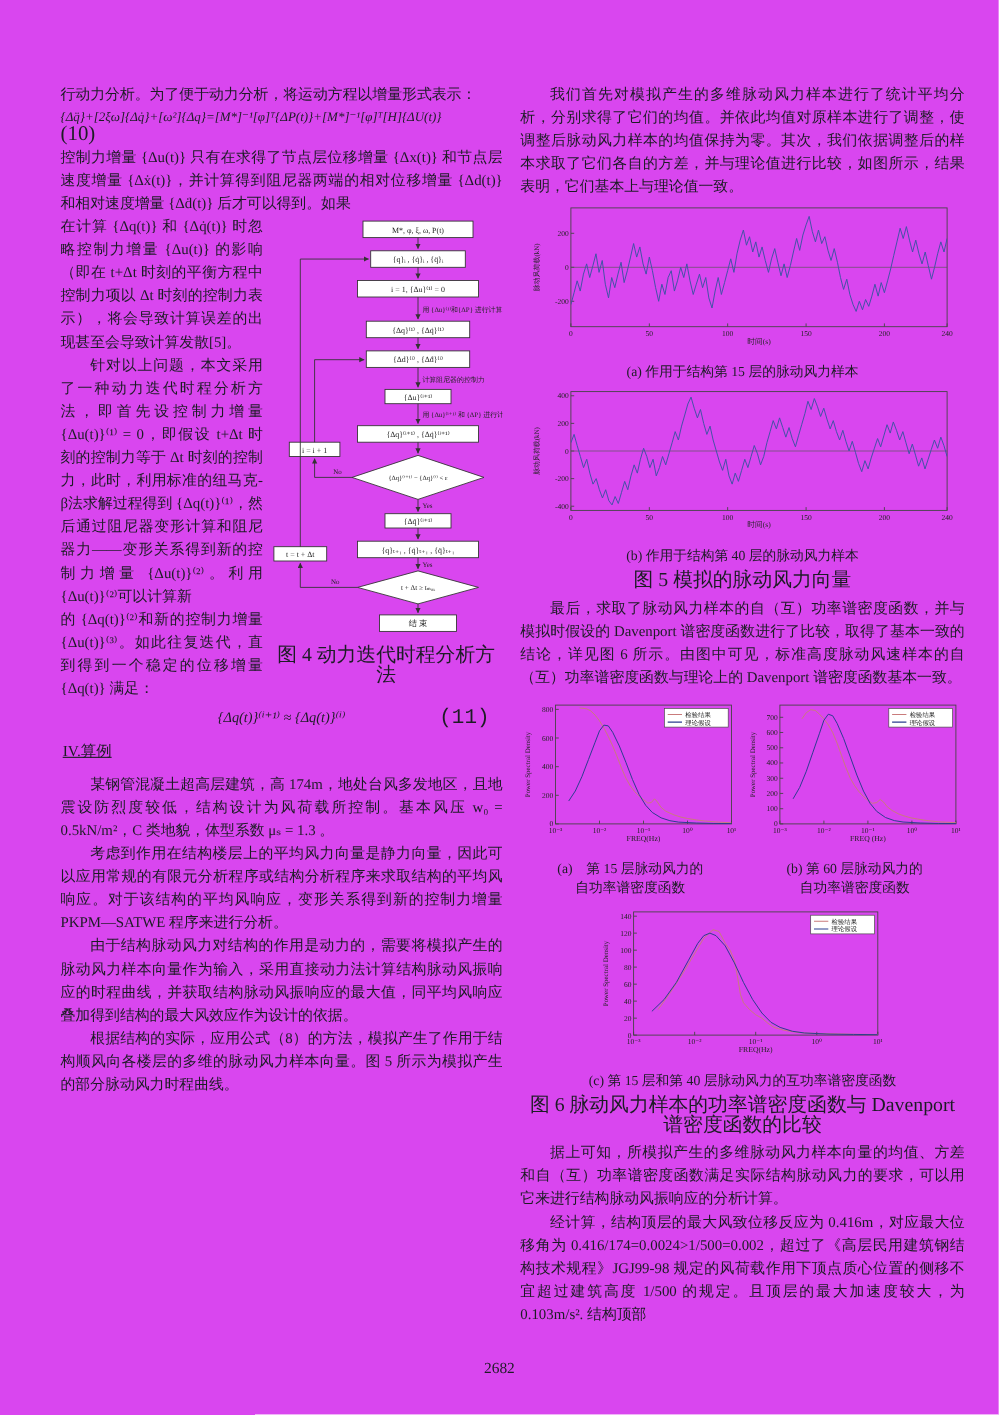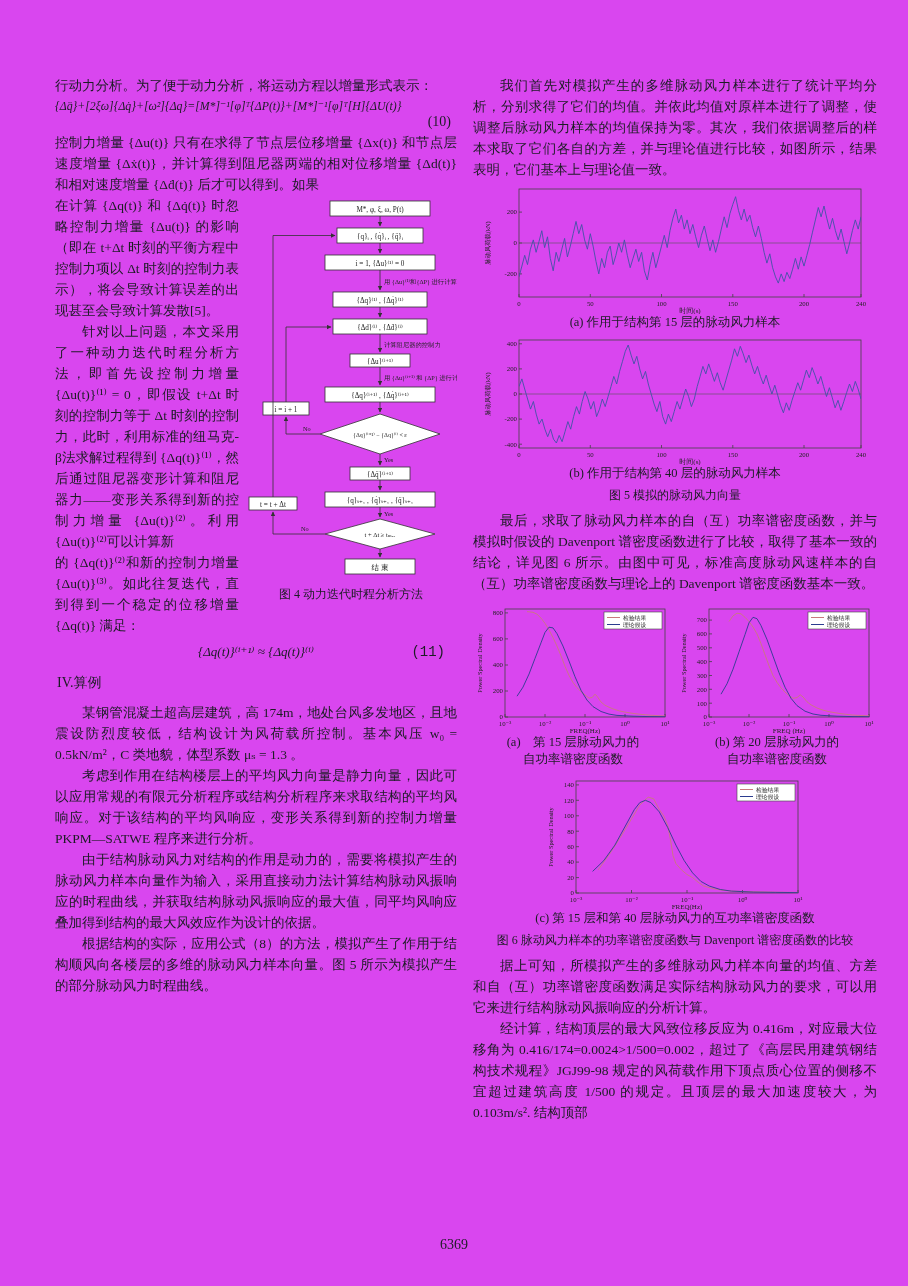--- a/index.html
+++ b/index.html
@@ -26,55 +26,55 @@
   }
   p.indent{text-indent:2em;}
   .equation{
     font-size:11.8px;
     font-style:italic;
     margin:2px 0 2px 0;
     line-height:16px;
   }
   .equation .eqnum{
     display:block;
-    text-align:right;
     font-style:normal;
-    font-size:14px;
+    font-size:19px;
     padding-right:6px;
   }
   .equation.centered{
     text-align:center;
     font-size:13px;
     margin:8px 0;
     position:relative;
   }
   .equation.centered .eqnum{
     position:absolute;right:6px;top:0;font-family:Liberation Mono, monospace;
   }
   h3.section{
     font-size:14px;font-weight:normal;
     margin:14px 0 10px 2px;
+    text-decoration:underline;
   }
   .fig4-wrap{overflow:hidden;}
   .fig4-float{
     float:right;
     width:212px;
     margin:2px 0 4px 6px;
   }
   .figcaption{
-    font-size:12px;
+    font-size:18px;
     text-align:center;
     line-height:18px;
     margin:2px 0 6px 0;
   }
   .subcaption{
     font-size:12.5px;
     text-align:center;
     line-height:17px;
-    margin:0 0 4px 0;
+    margin:16px 0 4px 0;
   }
   .chart{margin:4px auto 0 auto;}
   .ts-chart{width:384px;height:130px;}
   .psd-sm{width:196px;height:130px;}
   .psd-md{width:258px;height:134px;}
   .fig6-row{display:flex;gap:8px;justify-content:center;margin-top:6px;}
   .fig6-cell{width:196px;}
   .flow-svg text{font-family:"Liberation Serif","DejaVu Serif",serif;}
   .footer{
     position:absolute;
@@ -337,21 +337,21 @@
                 <polyline points="42.0,90.2 48.0,79.8 54.0,65.2 60.0,47.9 66.0,30.6 70.0,18.8 74.0,13.3 78.0,14.7 82.0,21.6 88.0,35.5 94.0,52.1 100.0,68.7 106.0,83.2 112.0,94.3 118.0,101.6 126.0,107.2 134.0,110.0 142.0,111.3 158.0,112.2 174.0,112.6 190.0,112.7 " fill="none" stroke="#2b3d8f" stroke-width="0.9" clip-path="url(#clip-fig6b)"></polyline>
                 <rect x="129" y="8" width="58" height="17" fill="#fff" stroke="#444" stroke-width="0.6"></rect>
                 <line x1="132" y1="13.5" x2="145" y2="13.5" stroke="#c97b7b" stroke-width="1"></line>
                 <text x="148" y="15.7" font-size="5.8" fill="#222">检验结果</text>
                 <line x1="132" y1="20.5" x2="145" y2="20.5" stroke="#2b3d8f" stroke-width="1"></line>
                 <text x="148" y="22.7" font-size="5.8" fill="#222">理论假设</text>
                 <text x="110" y="128.5" font-size="7" fill="#222" text-anchor="middle">FREQ (Hz)</text>
                 <text x="7" y="59" font-size="6.3" fill="#222" text-anchor="middle" transform="rotate(-90 7 59)">Power Spectral Density</text>
               </svg></div>
           <div class="subcaption">
-            <div>(b) 第 20 层脉动风力的</div>
+            <div>(b) 第 60 层脉动风力的</div>
             <div>自功率谱密度函数</div>
           </div>
         </div>
       </div>
 
       <div class="chart psd-md" id="chart-fig6c"><svg width="258" height="134" font-family="Liberation Serif, DejaVu Serif, serif">
             <defs>
               <clipPath id="clip-fig6c">
                 <rect x="30" y="5" width="222" height="112"></rect>
               </clipPath>
@@ -394,14 +394,14 @@
             <text x="7" y="61" font-size="6.3" fill="#222" text-anchor="middle" transform="rotate(-90 7 61)">Power Spectral Density</text>
           </svg></div>
       <div class="subcaption">(c) 第 15 层和第 40 层脉动风力的互功率谱密度函数</div>
       <div class="figcaption">图 6  脉动风力样本的功率谱密度函数与 Davenport 谱密度函数的比较</div>
 
       <p class="indent mt6">据上可知，所模拟产生的多维脉动风力样本向量的均值、方差和自（互）功率谱密度函数满足实际结构脉动风力的要求，可以用它来进行结构脉动风振响应的分析计算。</p>
       <p class="indent">经计算，结构顶层的最大风致位移反应为 0.416m，对应最大位移角为 0.416/174=0.0024&gt;1/500=0.002，超过了《高层民用建筑钢结构技术规程》JGJ99-98 规定的风荷载作用下顶点质心位置的侧移不宜超过建筑高度 1/500 的规定。且顶层的最大加速度较大，为 0.103m/s². 结构顶部</p>
     </div>
   </div>
 
-  <div class="footer">6369</div>
+  <div class="footer">2682</div>
 </div>
 
 </body></html>

